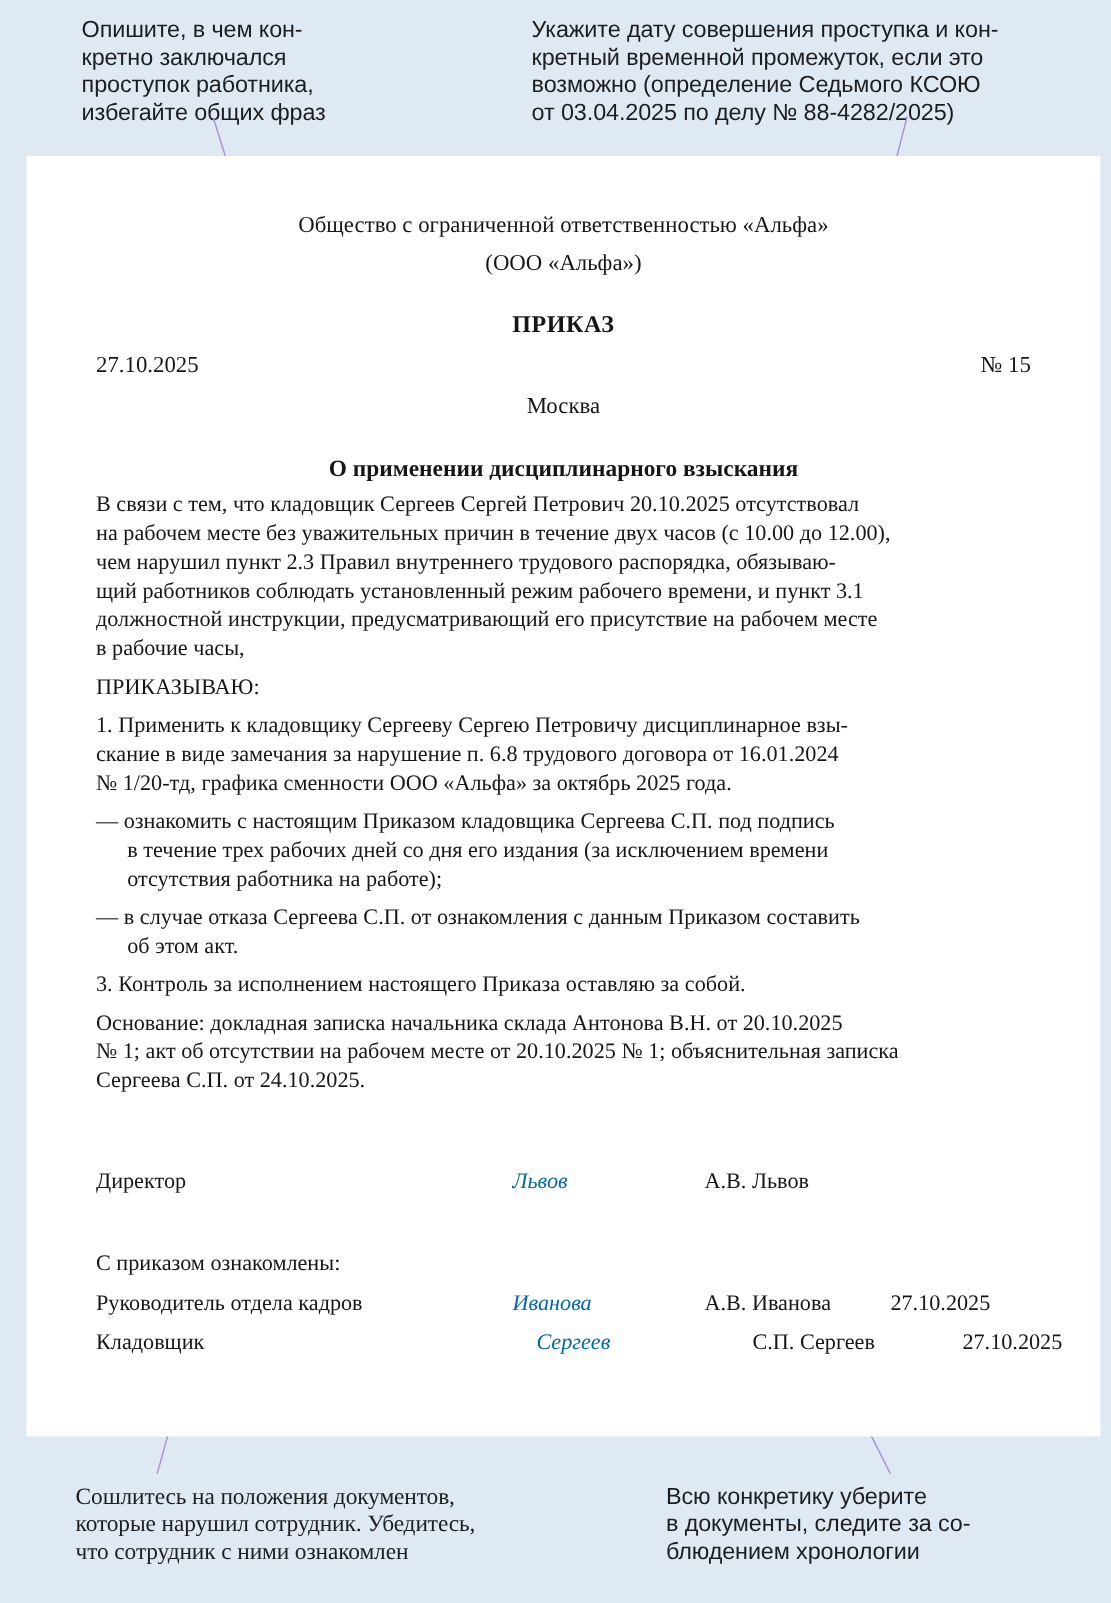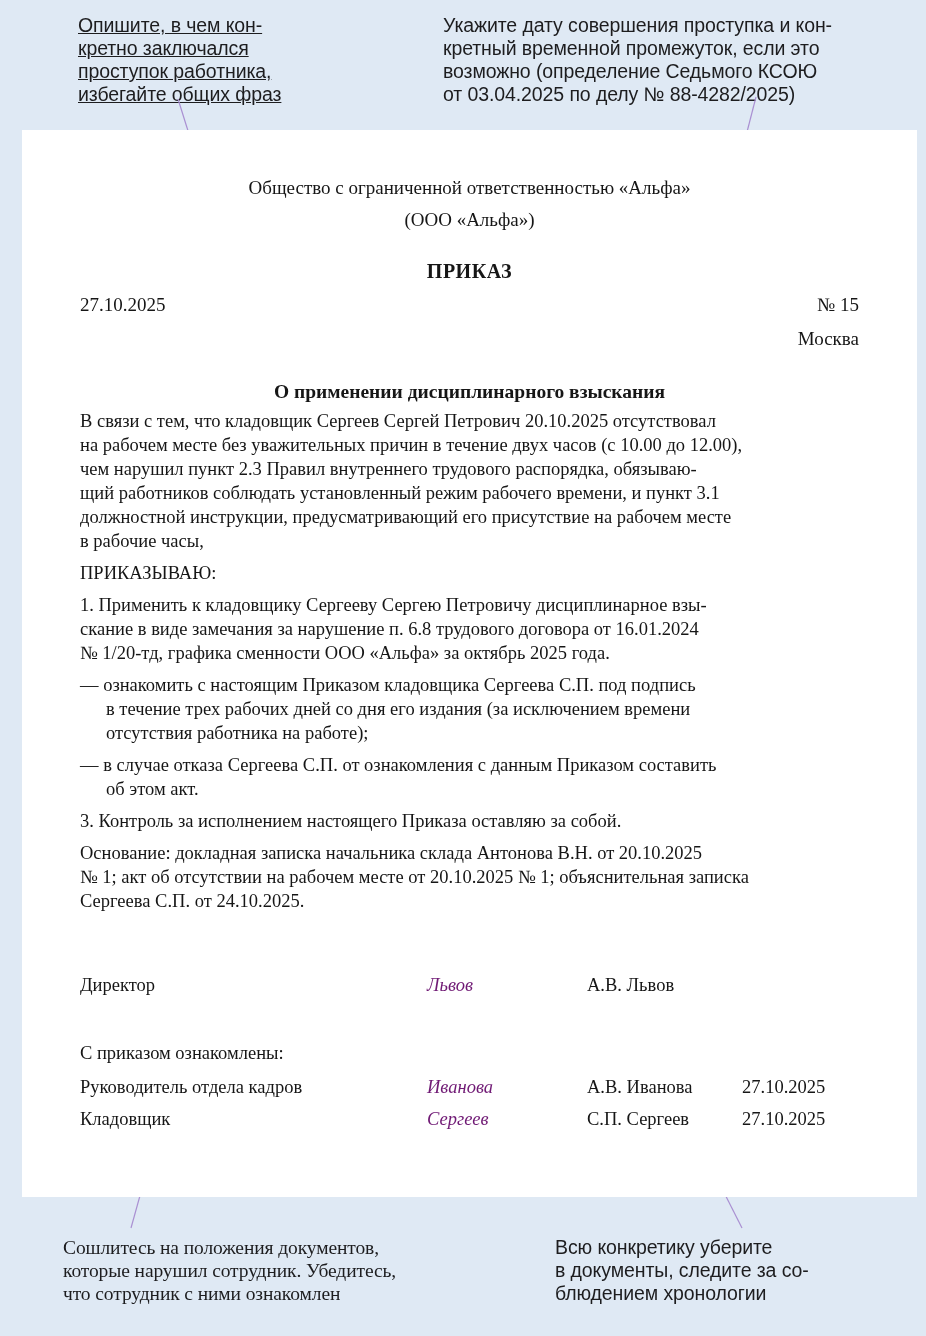--- a/index.html
+++ b/index.html
@@ -13,21 +13,21 @@
   }
   
   .note {
     position: absolute;
     white-space: pre;
     font-size: 19.5px;
     line-height: 23px;
     letter-spacing: -0.1px;
     color: #1d1d1f;
   }
-  .note-tl { left: 78px;  top: 14px; text-decoration: underline; }
+  .note-tl { left: 68px;  top: 14px; }
   .note-tr { left: 443px; top: 14px; }
   .note-bl { left: 63px;  top: 1236px; font-family: Liberation Serif, serif; }
   .note-br { left: 555px; top: 1236px; }
 
   
   .leaders {
     position: absolute;
     left: 0; top: 0;
     width: 926px; height: 1336px;
     pointer-events: none;
@@ -50,21 +50,21 @@
   .doc-type {
     margin-top: 25px;
     font-size: 20px; line-height: 27px;
     font-weight: bold; letter-spacing: 0.5px;
   }
   .req-row {
     margin-top: 6px;
     display: flex; justify-content: space-between;
     font-size: 19px; line-height: 27px;
   }
-  .city { margin-top: 7px; text-align: right; }
+  .city { margin-top: 7px; }
   .doc-title {
     margin-top: 26px;
     font-size: 19.5px; line-height: 27px;
     font-weight: bold;
   }
   .para {
     font-size: 18.5px;
     line-height: 24px;
     white-space: pre;
     margin: 8px 0 0 0;
@@ -74,25 +74,25 @@
   
   .sig-row {
     display: grid;
     grid-template-columns: 347px 160px 155px 1fr;
     font-size: 18.5px;
     line-height: 24px;
   }
   .sig-director { margin-top: 60px; }
   .ack-heading { margin-top: 44px; font-size: 18.5px; line-height: 24px; }
   .ack-row-1 { margin-top: 10px; }
-  .ack-row-2 { margin-top: 8px; }
+  .ack-row-2 { margin-top: 8px; gap: 20px; }
   .sig-script {
     font-family: "Liberation Serif", serif;
     font-style: italic;
-    color: #701a75;
+    color: #0369a1;
   }
 </style>
 </head>
 <body>
 
 <div class="page">
 
   <div class="note note-tl">Опишите, в чем кон-
 кретно заключался
 проступок работника,

